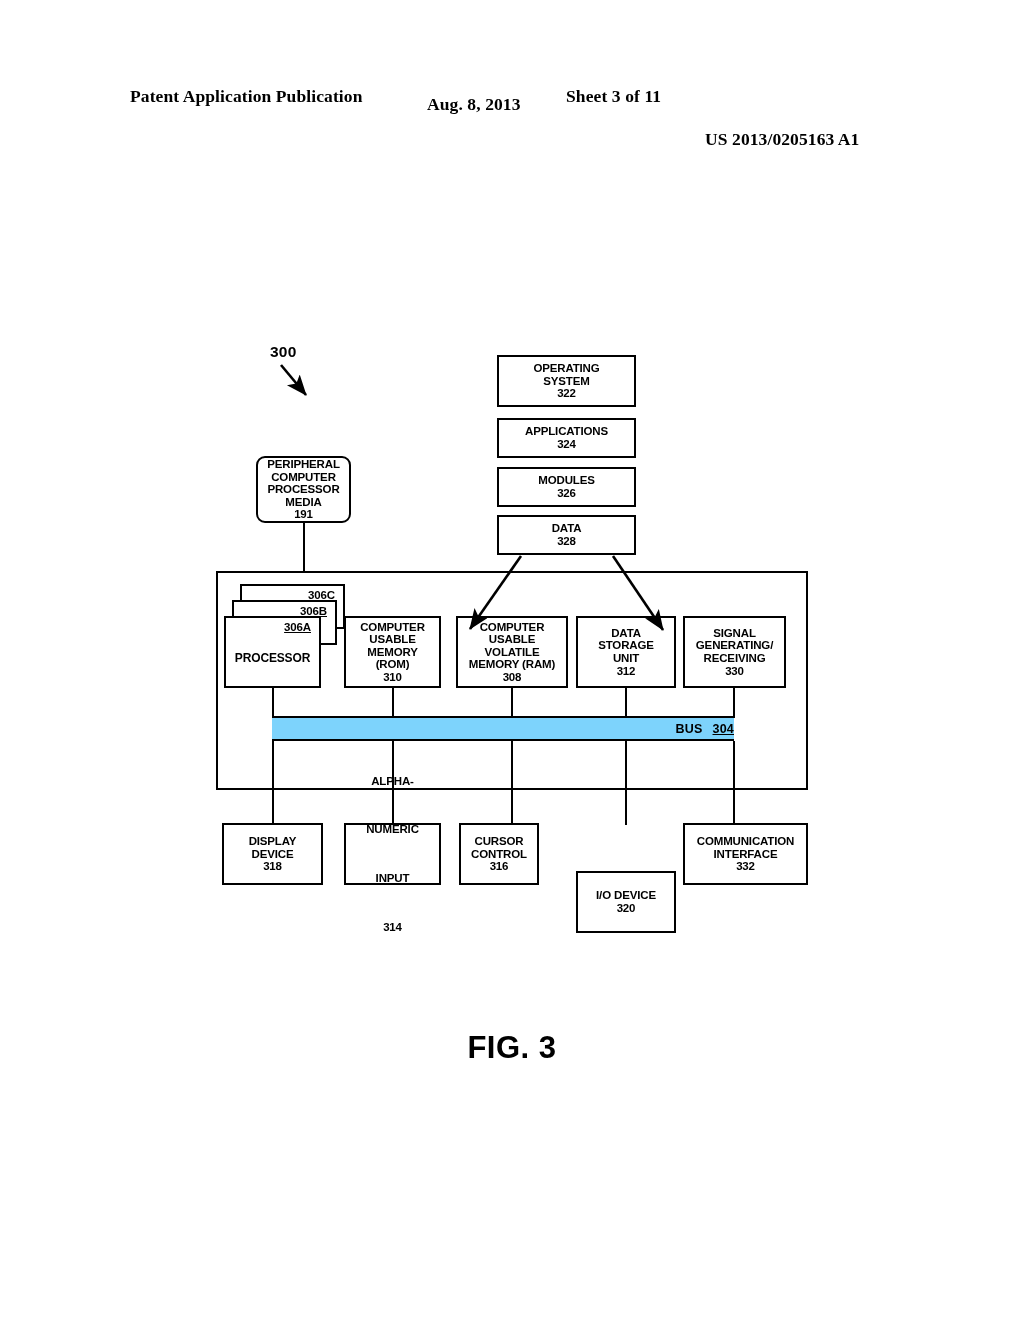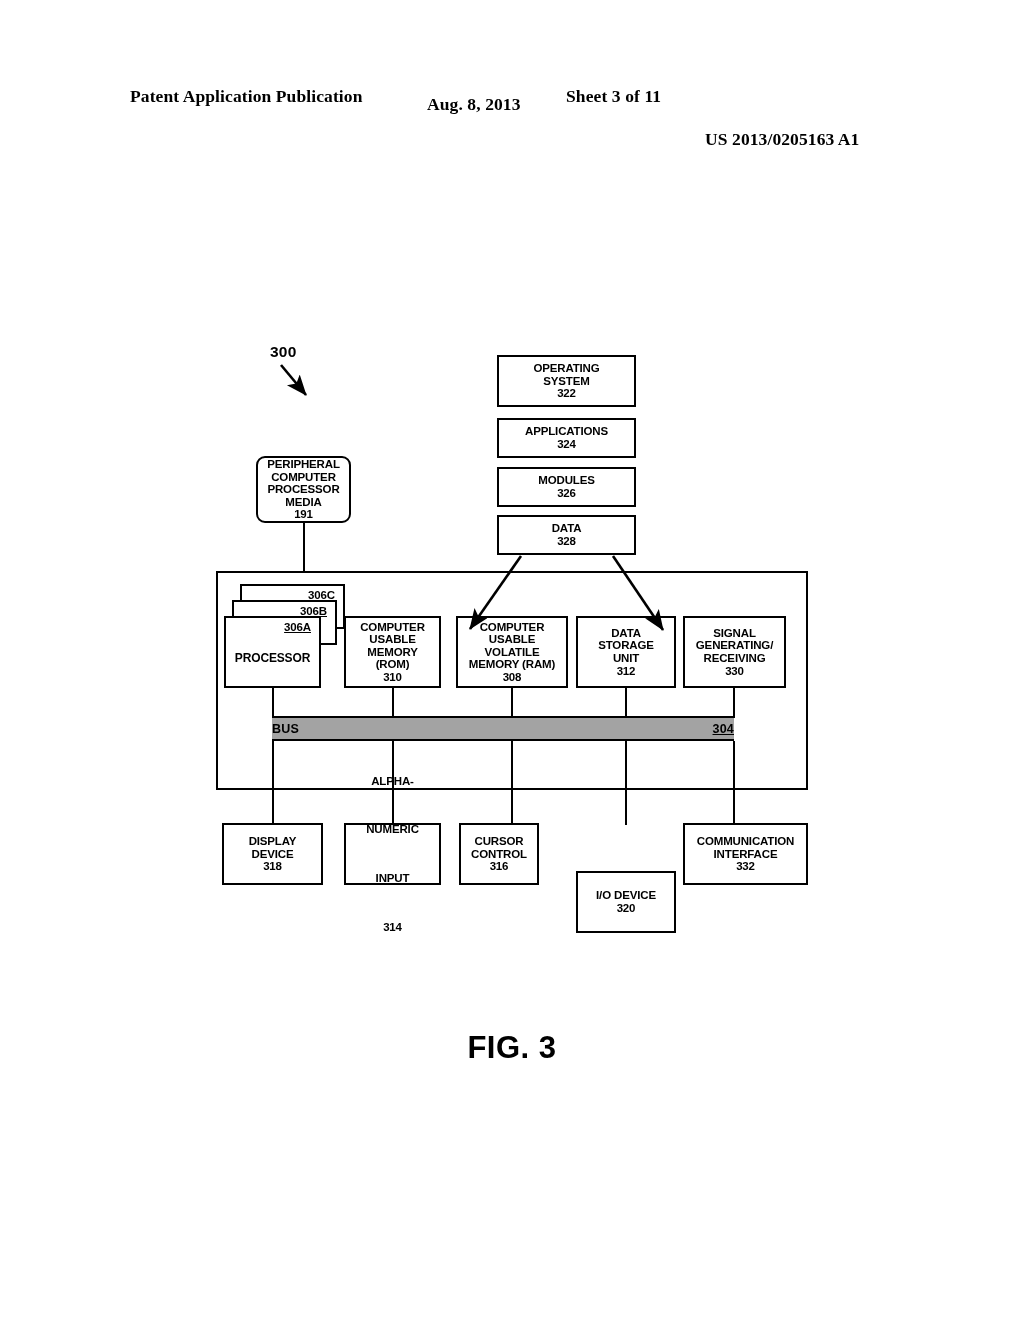--- a/index.html
+++ b/index.html
@@ -91,25 +91,25 @@
     background: transparent;
     z-index: 1;
   }
 
   
   .bus-band {
     position: absolute;
     box-sizing: border-box;
     border-top: 2.5px solid #000;
     border-bottom: 2.5px solid #000;
-    background: #a3a3a3;
+    background: #7dd3fc;
     z-index: 6;
     display: flex;
     align-items: center;
-    justify-content: space-between;
+    justify-content: flex-end;
     font-weight: bold;
     font-size: 12.5px;
     letter-spacing: 0.2px;
   }
   .bus-band .bus-label { margin-right: 10px; }
   .bus-band .ref { text-decoration: underline; text-underline-offset: 1px; }
 
   
   .vline {
     position: absolute;

